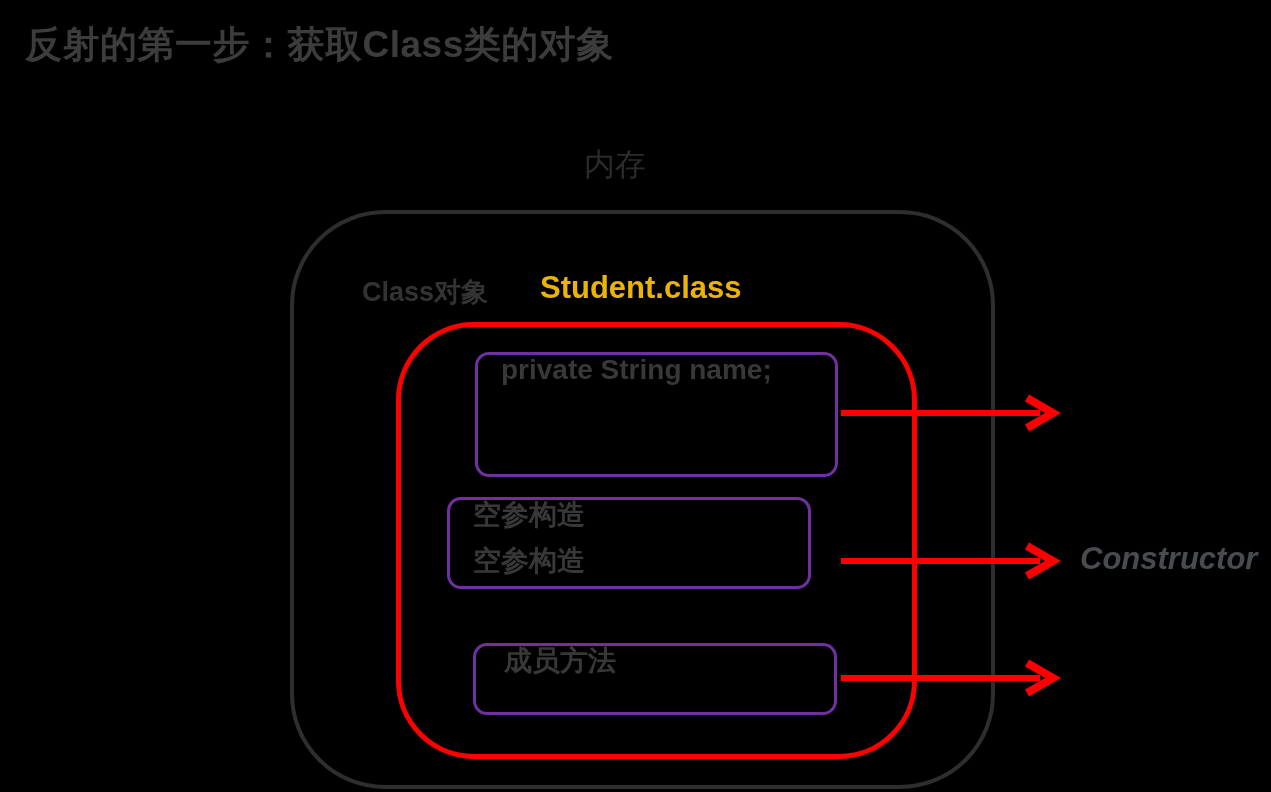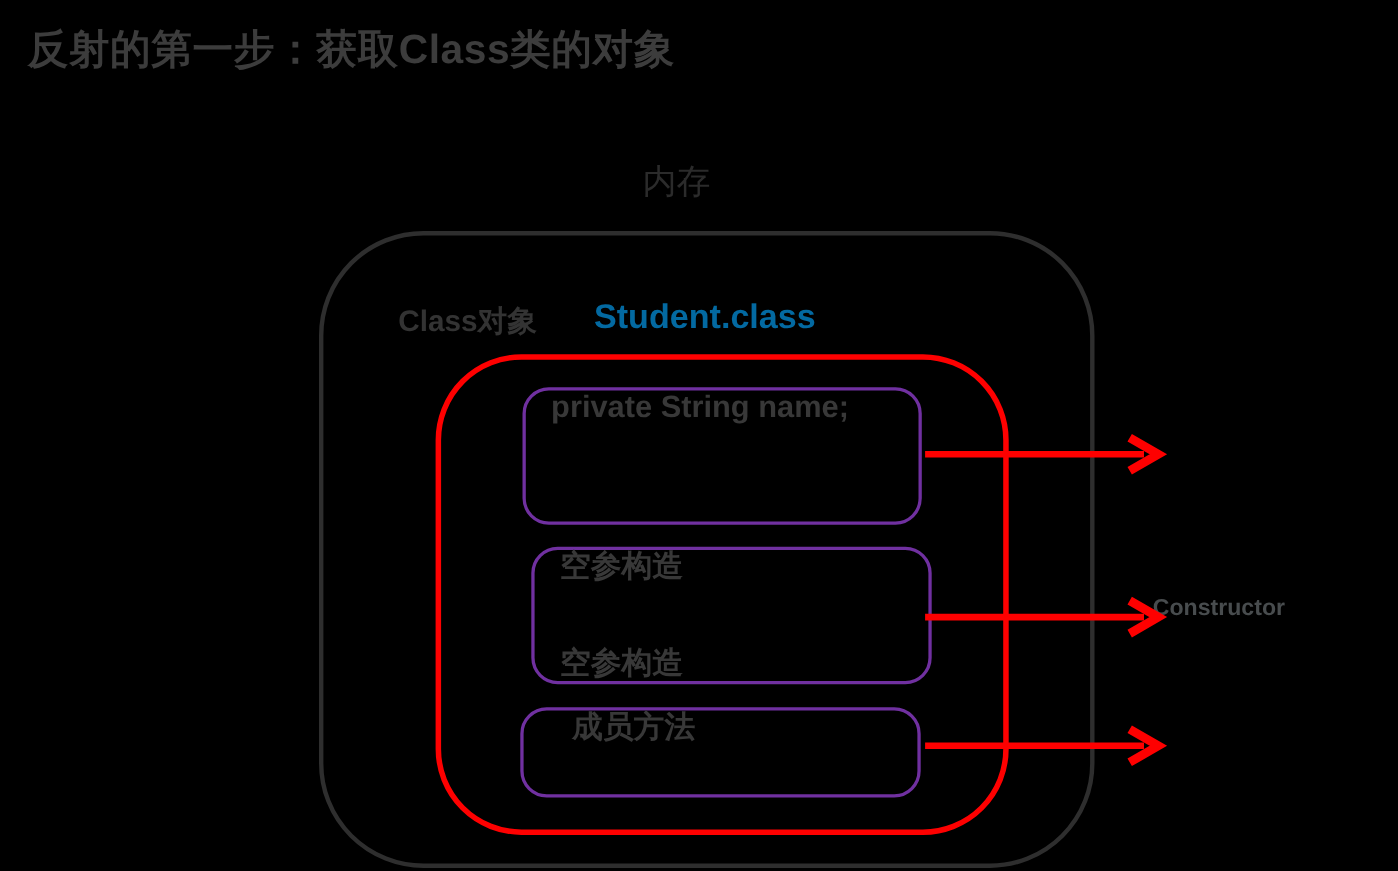--- a/index.html
+++ b/index.html
@@ -52,78 +52,79 @@
     font-weight: bold;
     color: #333333;
     white-space: nowrap;
   }
   .class-file-label {
     position: absolute;
     left: 540px;
     top: 270px;
     font-size: 31px;
     font-weight: bold;
-    color: #0369a1;
+    color: #eab308;
     white-space: nowrap;
   }
   .red-box {
     position: absolute;
     left: 396px;
     top: 322px;
     width: 521px;
     height: 437px;
     box-sizing: border-box;
     border: 5px solid #fe0000;
     border-radius: 78px;
   }
   .member-box {
     position: absolute;
     box-sizing: border-box;
     border: 3px solid #7030a0;
-    border-radius: 24px;
+    border-radius: 14px;
     display: flex;
     flex-direction: column;
-    justify-content: space-between;
+    justify-content: flex-start;
     row-gap: 15px;
     padding-left: 23px;
   }
   .member-box .code-line {
     font-size: 28px;
     font-weight: bold;
     color: #383838;
     line-height: 1.1;
     white-space: nowrap;
   }
   #fields-box {
     left: 475px;
     top: 352px;
     width: 363px;
     height: 125px;
   }
   #constructors-box {
-    left: 483px;
+    left: 447px;
     top: 497px;
     width: 364px;
-    height: 125px;
+    height: 92px;
   }
   #methods-box {
     left: 473px;
     top: 643px;
     width: 364px;
-    height: 82px;
-    padding-left: 44px;
+    height: 72px;
+    padding-left: 28px;
   }
   .constructor-annotation {
     position: absolute;
-    left: 1048px;
+    left: 1080px;
     top: 541px;
-    font-size: 21px;
+    font-size: 31px;
     font-weight: bold;
     color: #484c4e;
     white-space: nowrap;
+    font-style: italic;
   }
   .arrows-overlay {
     position: absolute;
     left: 0;
     top: 0;
     width: 1271px;
     height: 792px;
     pointer-events: none;
   }
 </style>

